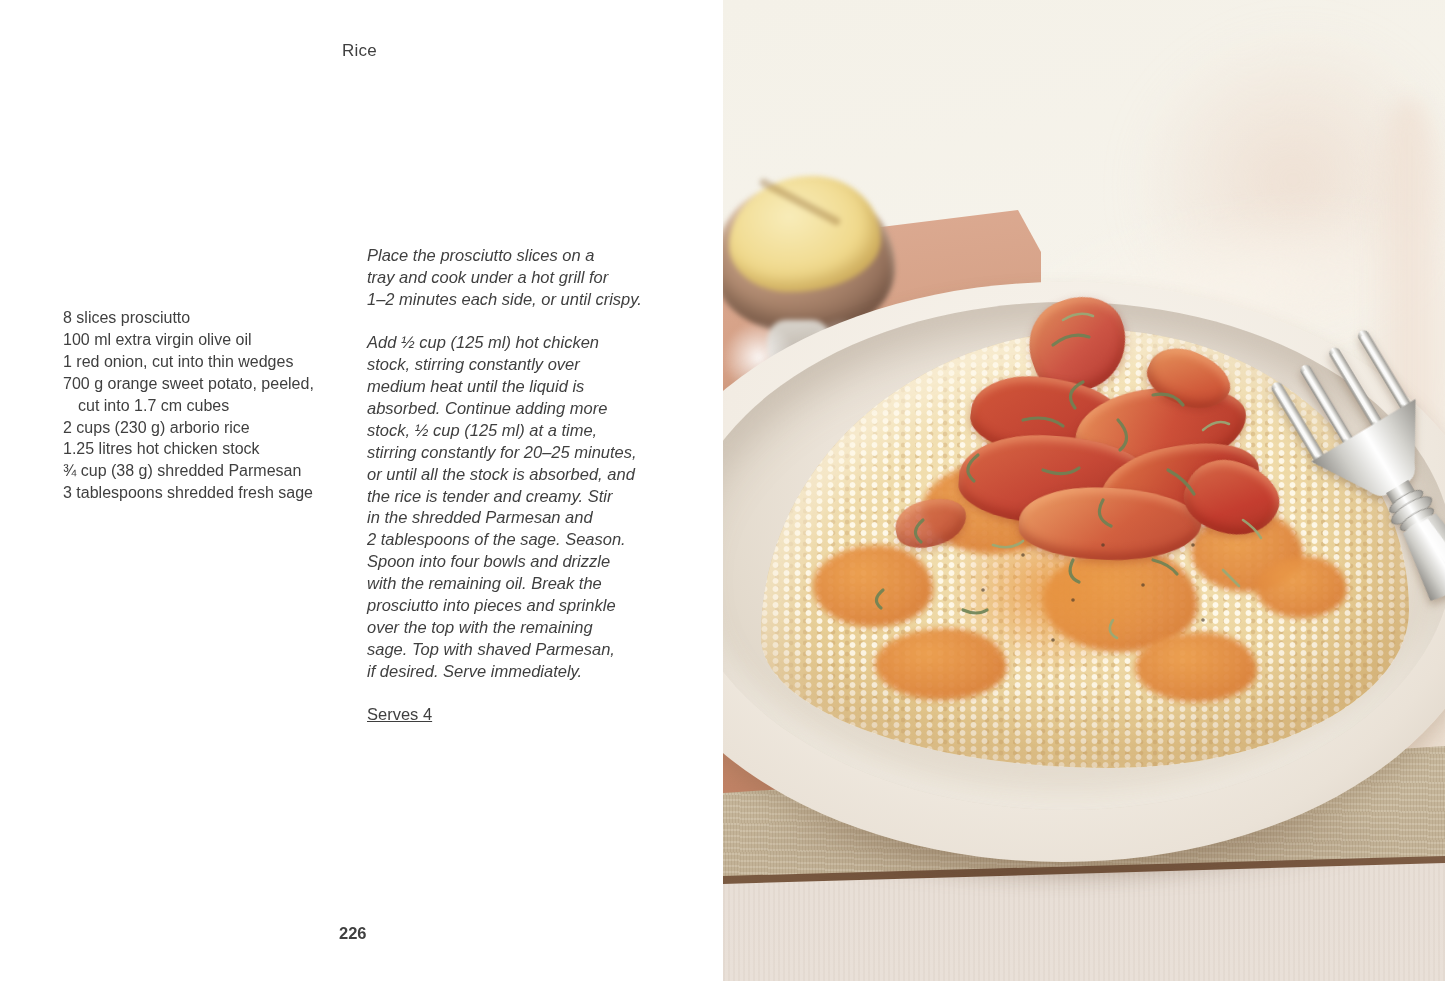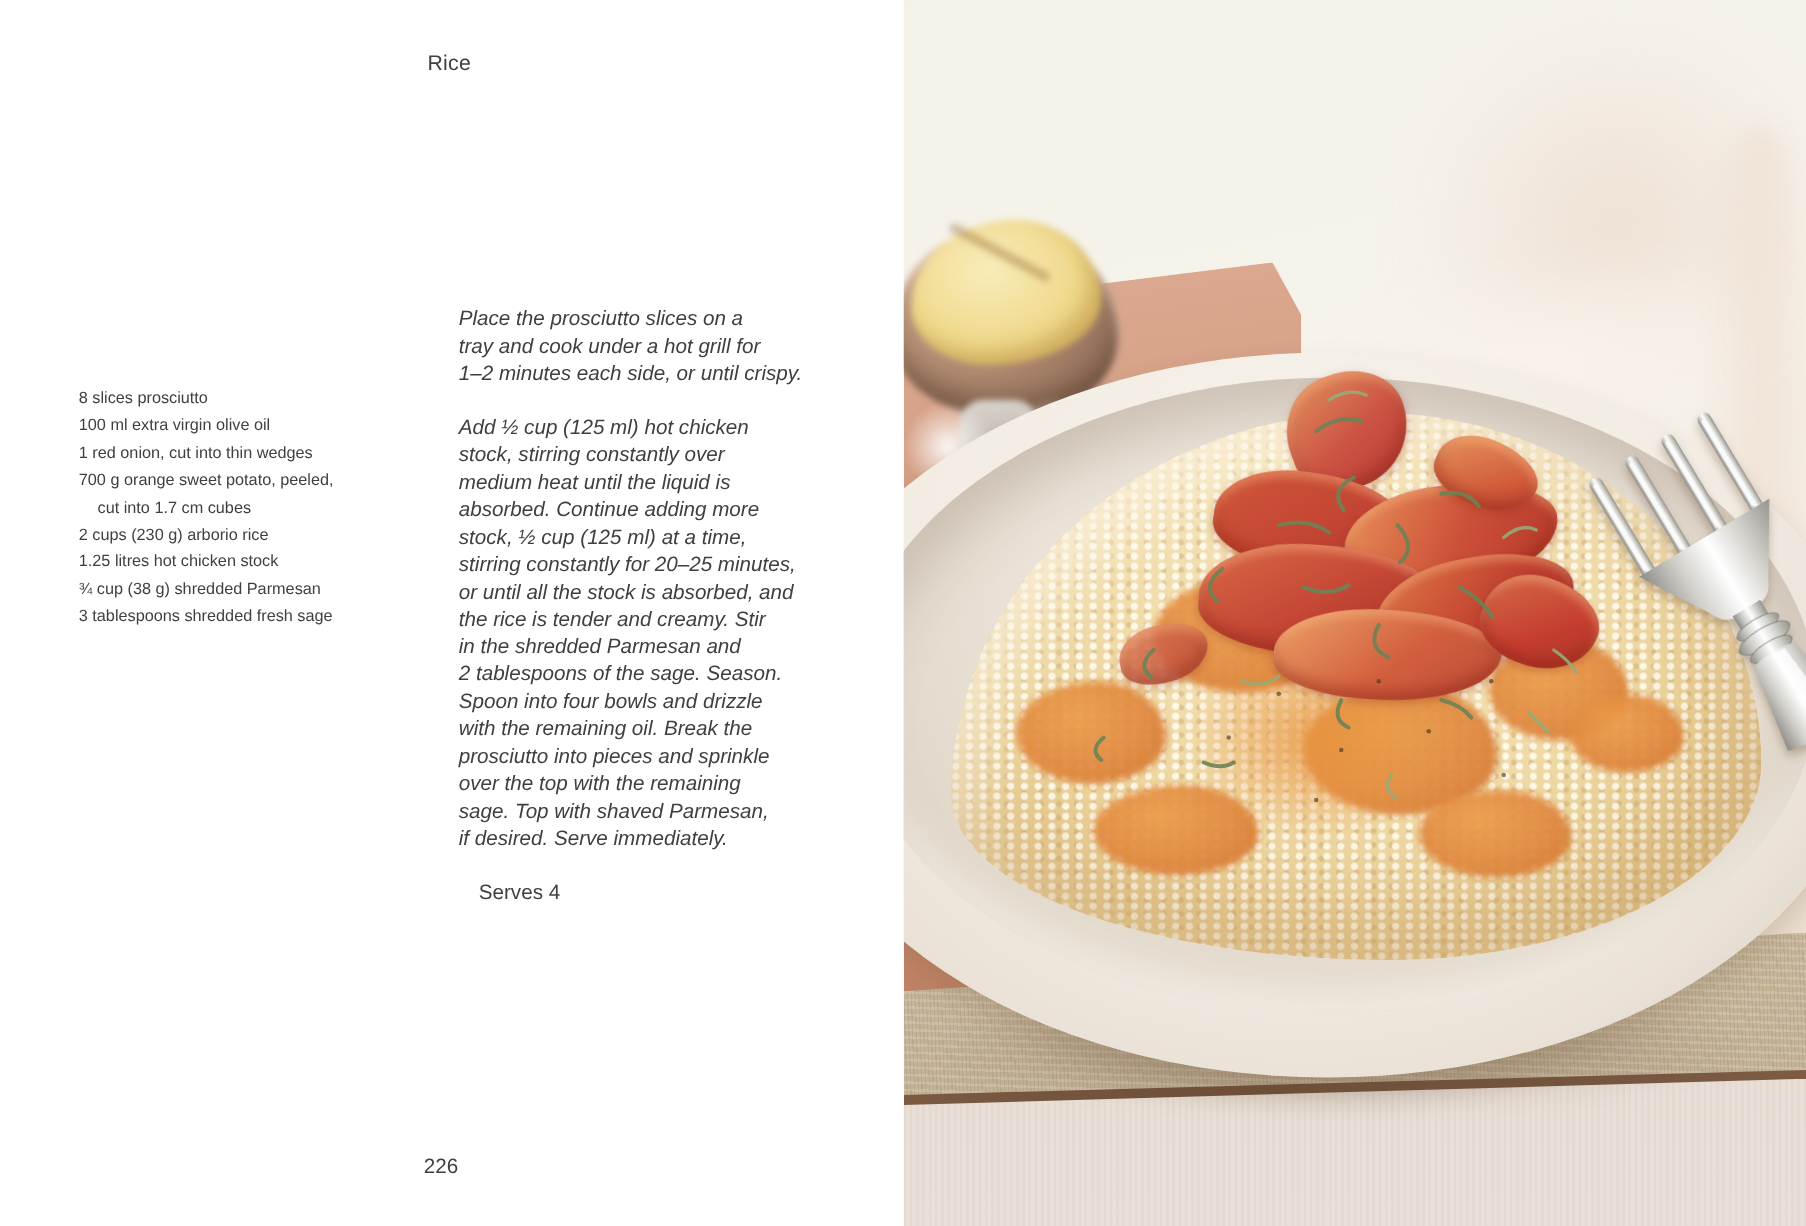--- a/index.html
+++ b/index.html
@@ -3,27 +3,27 @@
 <meta charset="utf-8">
 <style>
   html,body{margin:0;padding:0;background:#fff;}
   .page{position:relative;width:1445px;height:981px;background:#ffffff;overflow:hidden;
         font-family:"Liberation Sans","DejaVu Sans",sans-serif;color:#3f3f3f;}
   
   .text-page{position:absolute;left:0;top:0;width:723px;height:981px;background:#fff;}
   .rice-header{position:absolute;left:342px;top:41px;font-size:17px;letter-spacing:.2px;}
   .title{position:absolute;left:63px;top:238px;margin:0;font-size:25.5px;line-height:27.5px;
          font-weight:400;white-space:pre-line;letter-spacing:.1px;}
-  .ingredients{position:absolute;left:63px;top:307px;font-size:13px;line-height:21.9px;}
+  .ingredients{position:absolute;left:63px;top:307px;font-size:16px;line-height:21.9px;}
   .ingredients p{margin:0;white-space:nowrap;}
   .ingredients p.cont{padding-left:15px;}
   .method{position:absolute;left:367px;top:245px;width:305px;font-size:16.5px;line-height:21.9px;}
   .method .para{margin:0 0 21.5px 0;white-space:pre-line;font-style:italic;}
-  .method .serves{margin:16px;}
-  .pagenum{position:absolute;left:339px;top:924px;font-size:16.5px;}
+  .method .serves{margin:0;text-decoration:underline;}
+  .pagenum{position:absolute;left:339px;top:924px;font-size:16.5px;font-weight:bold;}
   
   .photo{position:absolute;left:723px;top:0;width:722px;height:981px;overflow:hidden;
          background:linear-gradient(168deg,#f4f1e8 0%,#f6f3eb 35%,#f3ece1 60%,#efe5da 100%);}
   .photo *{position:absolute;}
   .fold1{left:400px;top:20px;width:340px;height:320px;border-radius:50%;
          background:radial-gradient(ellipse,rgba(233,209,193,.55),rgba(233,209,193,0) 70%);
          filter:blur(18px);transform:rotate(-18deg);z-index:1;}
   .fold2{left:290px;top:215px;width:440px;height:150px;border-radius:50%;
          background:radial-gradient(ellipse,rgba(249,243,234,.9),rgba(249,243,234,0) 75%);
          filter:blur(14px);transform:rotate(-9deg);z-index:1;}

